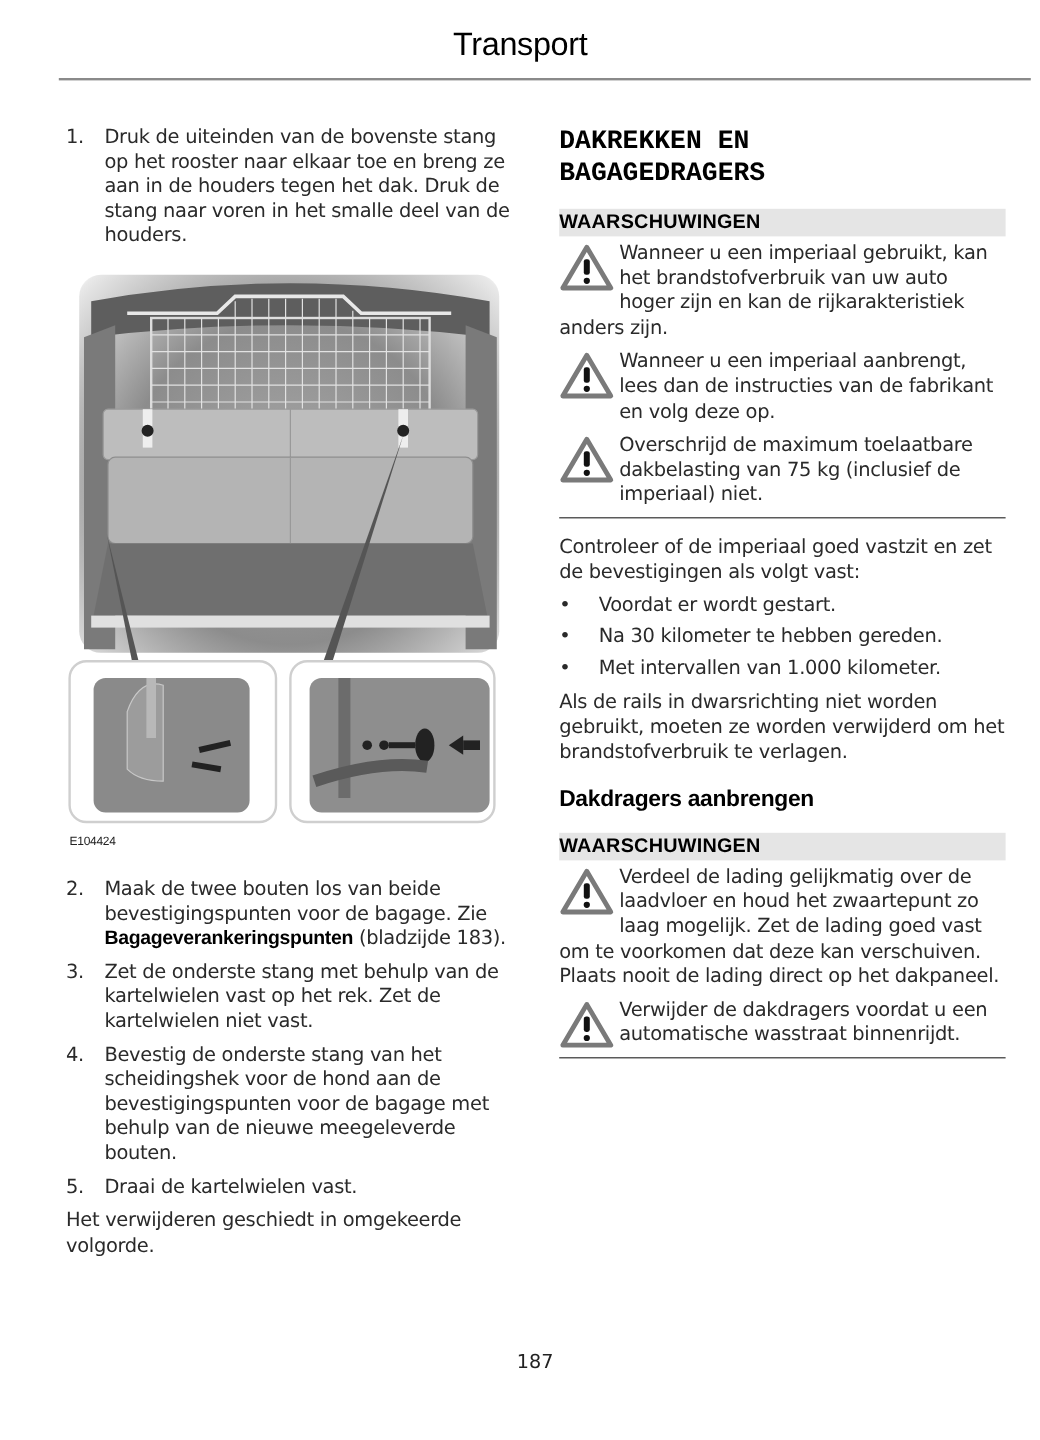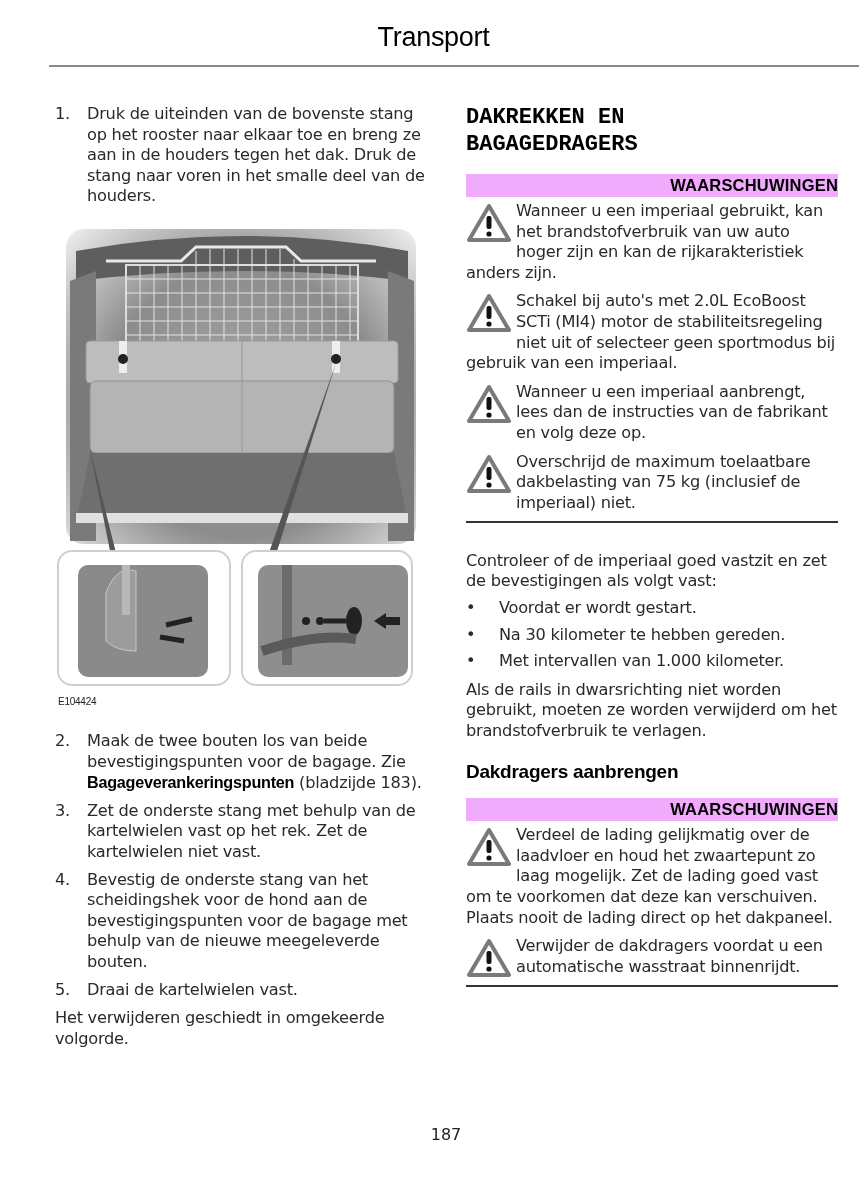--- a/index.html
+++ b/index.html
@@ -42,21 +42,21 @@
 
   .h1 {
     font-family: Liberation Mono, monospace; font-weight: bold; font-size: 22px;
     line-height: 27px; color: #000; letter-spacing: 0px;
   }
   .h2 {
     font-family: "Liberation Sans", sans-serif; font-weight: bold; font-size: 19px;
     color: #000; margin-top: 28px;
   }
   .warn-header {
-    background: #f0abfc; text-align: right;
+    background: #e5e5e5; text-align: left;
     font-family: "Liberation Sans", sans-serif; font-weight: bold; font-size: 16.5px;
     height: 23px; line-height: 23px; color: #000; letter-spacing: 0.2px;
   }
   .warn-item { position: relative; margin-top: 4px; }
   .warn-item + .warn-item { margin-top: 8px; }
   .warn-icon { float: left; width: 46px; height: 40px; margin-top: 2px; margin-right: 4px; shape-outside: margin-box; }
   .warn-rule { height: 1.5px; background: #333; margin-top: 8px; }
 
   .bullet { display: flex; margin-top: 6px; }
   .bullet .dot { width: 33px; flex: 0 0 33px; }
@@ -190,41 +190,33 @@
         <circle cx="23" cy="31" r="2.6" fill="#111"></circle>
       </svg>
     <span>Wanneer u een imperiaal gebruikt, kan het brandstofverbruik van uw auto hoger zijn en kan de rijkarakteristiek anders zijn.</span>
   </div>
   <div class="warn-item">
     <svg class="warn-icon" viewBox="0 0 46 40">
         <path d="M23 3 L43 37 L3 37 Z" fill="#fff" stroke="#7a7a7a" stroke-width="4" stroke-linejoin="round"></path>
         <rect x="20.5" y="13" width="5" height="13" rx="2" fill="#111"></rect>
         <circle cx="23" cy="31" r="2.6" fill="#111"></circle>
       </svg>
-    <span>Schakel bij auto's met 2.0L EcoBoost SCTi (MI4) motor de stabiliteitsregeling niet uit of selecteer geen sportmodus bij gebruik van een imperiaal.</span>
-  </div>
-  <div class="warn-item">
-    <svg class="warn-icon" viewBox="0 0 46 40">
-        <path d="M23 3 L43 37 L3 37 Z" fill="#fff" stroke="#7a7a7a" stroke-width="4" stroke-linejoin="round"></path>
-        <rect x="20.5" y="13" width="5" height="13" rx="2" fill="#111"></rect>
-        <circle cx="23" cy="31" r="2.6" fill="#111"></circle>
-      </svg>
     <span>Wanneer u een imperiaal aanbrengt, lees dan de instructies van de fabrikant en volg deze op.</span>
   </div>
   <div class="warn-item">
     <svg class="warn-icon" viewBox="0 0 46 40">
         <path d="M23 3 L43 37 L3 37 Z" fill="#fff" stroke="#7a7a7a" stroke-width="4" stroke-linejoin="round"></path>
         <rect x="20.5" y="13" width="5" height="13" rx="2" fill="#111"></rect>
         <circle cx="23" cy="31" r="2.6" fill="#111"></circle>
       </svg>
     <span>Overschrijd de maximum toelaatbare dakbelasting van 75 kg (inclusief de imperiaal) niet.</span>
   </div>
   <div class="warn-rule"></div>
 
-  <p class="para" style="margin-top:28px;">Controleer of de imperiaal goed vastzit en zet de bevestigingen als volgt vast:</p>
+  <p class="para" style="margin-top:14px;">Controleer of de imperiaal goed vastzit en zet de bevestigingen als volgt vast:</p>
   <div class="bullet">
     <span class="dot">•</span>
     <span>Voordat er wordt gestart.</span>
   </div>
   <div class="bullet">
     <span class="dot">•</span>
     <span>Na 30 kilometer te hebben gereden.</span>
   </div>
   <div class="bullet">
     <span class="dot">•</span>

